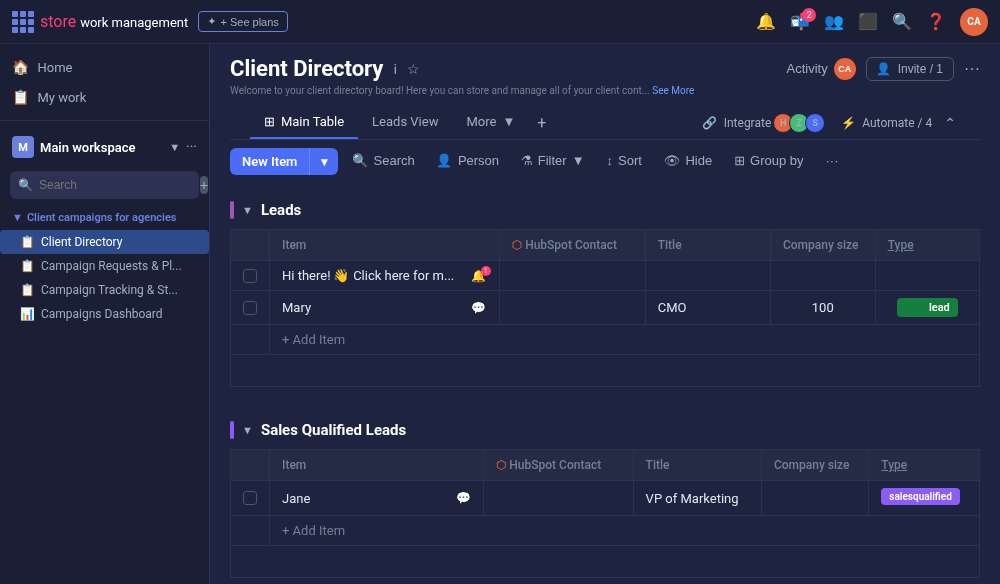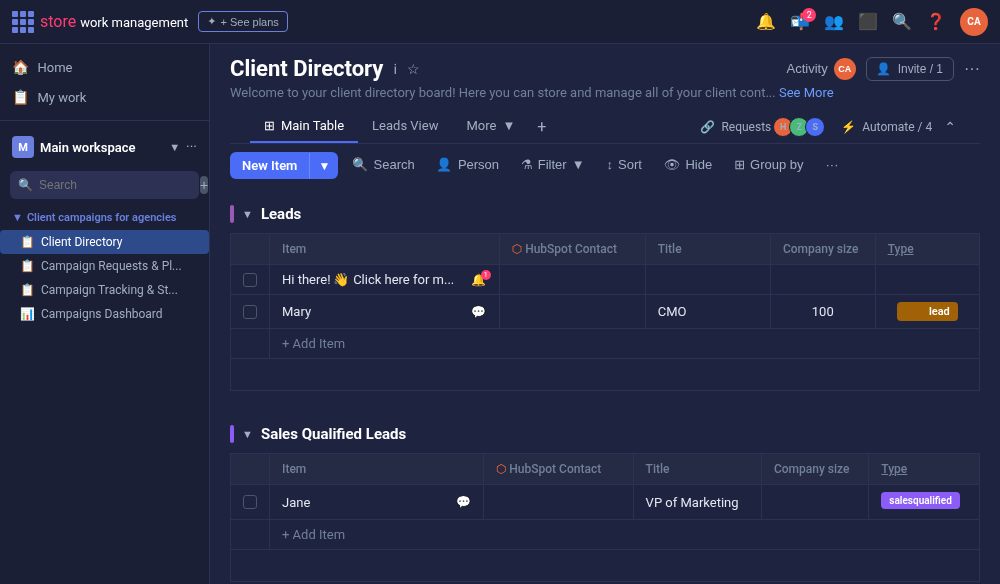--- a/index.html
+++ b/index.html
@@ -42,21 +42,21 @@
     .board-icon { font-size: 12px; color: #6b7fde; }
 
     
     .content-area { flex: 1; display: flex; flex-direction: column; background: #1e2340; overflow: hidden; }
 
     
     .board-header { background: #1e2340; padding: 12px 20px 0; flex-shrink: 0; }
     .board-title-row { display: flex; align-items: center; gap: 10px; margin-bottom: 4px; }
     .board-title { font-size: 22px; font-weight: 700; color: #fff; }
     .board-title-icon { color: #a0aec0; font-size: 14px; cursor: pointer; }
-    .board-subtitle { font-size: 13px; color: #718096; margin-bottom: 10px; }
+    .board-subtitle { font-size: 10px; color: #718096; margin-bottom: 10px; }
     .see-more-link { color: #6b9dfa; cursor: pointer; }
     .activity-btn { display: flex; align-items: center; gap: 6px; background: transparent; border: none; color: #a0aec0; font-size: 13px; cursor: pointer; margin-right: auto; }
     .invite-btn { display: flex; align-items: center; gap: 6px; background: transparent; border: 1px solid #4a5568; color: #a0aec0; font-size: 12px; padding: 4px 10px; border-radius: 6px; cursor: pointer; }
     .more-btn { color: #a0aec0; cursor: pointer; font-size: 16px; background: transparent; border: none; }
 
     
     .tab-bar { display: flex; align-items: center; gap: 0; padding: 0 20px; border-bottom: 1px solid #2d3254; background: #1e2340; flex-shrink: 0; }
     .tab { display: flex; align-items: center; gap: 6px; padding: 8px 14px; font-size: 13px; color: #a0aec0; cursor: pointer; border-bottom: 2px solid transparent; white-space: nowrap; }
     .tab.active { color: #fff; border-bottom: 2px solid #4a6cf7; }
     .add-tab-btn { color: #a0aec0; font-size: 16px; cursor: pointer; padding: 6px 8px; }
@@ -93,21 +93,21 @@
     .col-checkbox { width: 36px; text-align: center; }
     .col-item { min-width: 200px; margin-top: 48px; }
     .col-hubspot { min-width: 140px; }
     .col-title { min-width: 120px; }
     .col-company { min-width: 100px; text-align: center; }
     .col-type { min-width: 100px; text-align: center; text-decoration: underline; }
     .checkbox-cell { display: flex; align-items: center; justify-content: center; }
     .cb { width: 14px; height: 14px; border: 1px solid #4a5568; border-radius: 3px; cursor: pointer; }
     .add-item-row td { color: #718096; font-size: 13px; cursor: pointer; background: #1e2340; }
     .type-badge { display: inline-block; padding: 3px 8px; border-radius: 4px; font-size: 11px; font-weight: 600; color: #fff; }
-    .type-lead { background: #a16207; padding-left: 32px; }
+    .type-lead { background: #15803d; padding-left: 32px; }
     .type-salesqualified { background: #8b5cf6; }
     .item-cell { display: flex; align-items: center; gap: 8px; }
     .item-actions { display: flex; align-items: center; gap: 4px; margin-left: auto; }
     .item-action-icon { color: #718096; font-size: 12px; cursor: pointer; }
     .bell-badge { position: relative; display: inline-block; }
     .bell-count { position: absolute; top: -3px; right: -4px; background: #ff3d71; border-radius: 50%; width: 10px; height: 10px; font-size: 7px; display: flex; align-items: center; justify-content: center; color: #fff; }
     .empty-col { background: #1e2340; }
     .section-gap { height: 16px; }
   </style>
 </head>
@@ -227,21 +227,21 @@
           <span>Leads View</span>
         </div>
         <div class="tab">
           <span>More</span>
           <span>▼</span>
         </div>
         <span class="add-tab-btn">+</span>
         <div class="tab-spacer"></div>
         <div class="integrate-btn">
           <span>🔗</span>
-          <span>Requests</span>
+          <span>Integrate</span>
           <div class="integrate-avatars">
             <div class="int-avatar" style="background:#e8643c;">H</div>
             <div class="int-avatar" style="background:#48bb78;">Z</div>
             <div class="int-avatar" style="background:#4a6cf7;">S</div>
           </div>
         </div>
         <div class="automate-btn">
           <span>⚡</span>
           <span>Automate / 4</span>
         </div>

